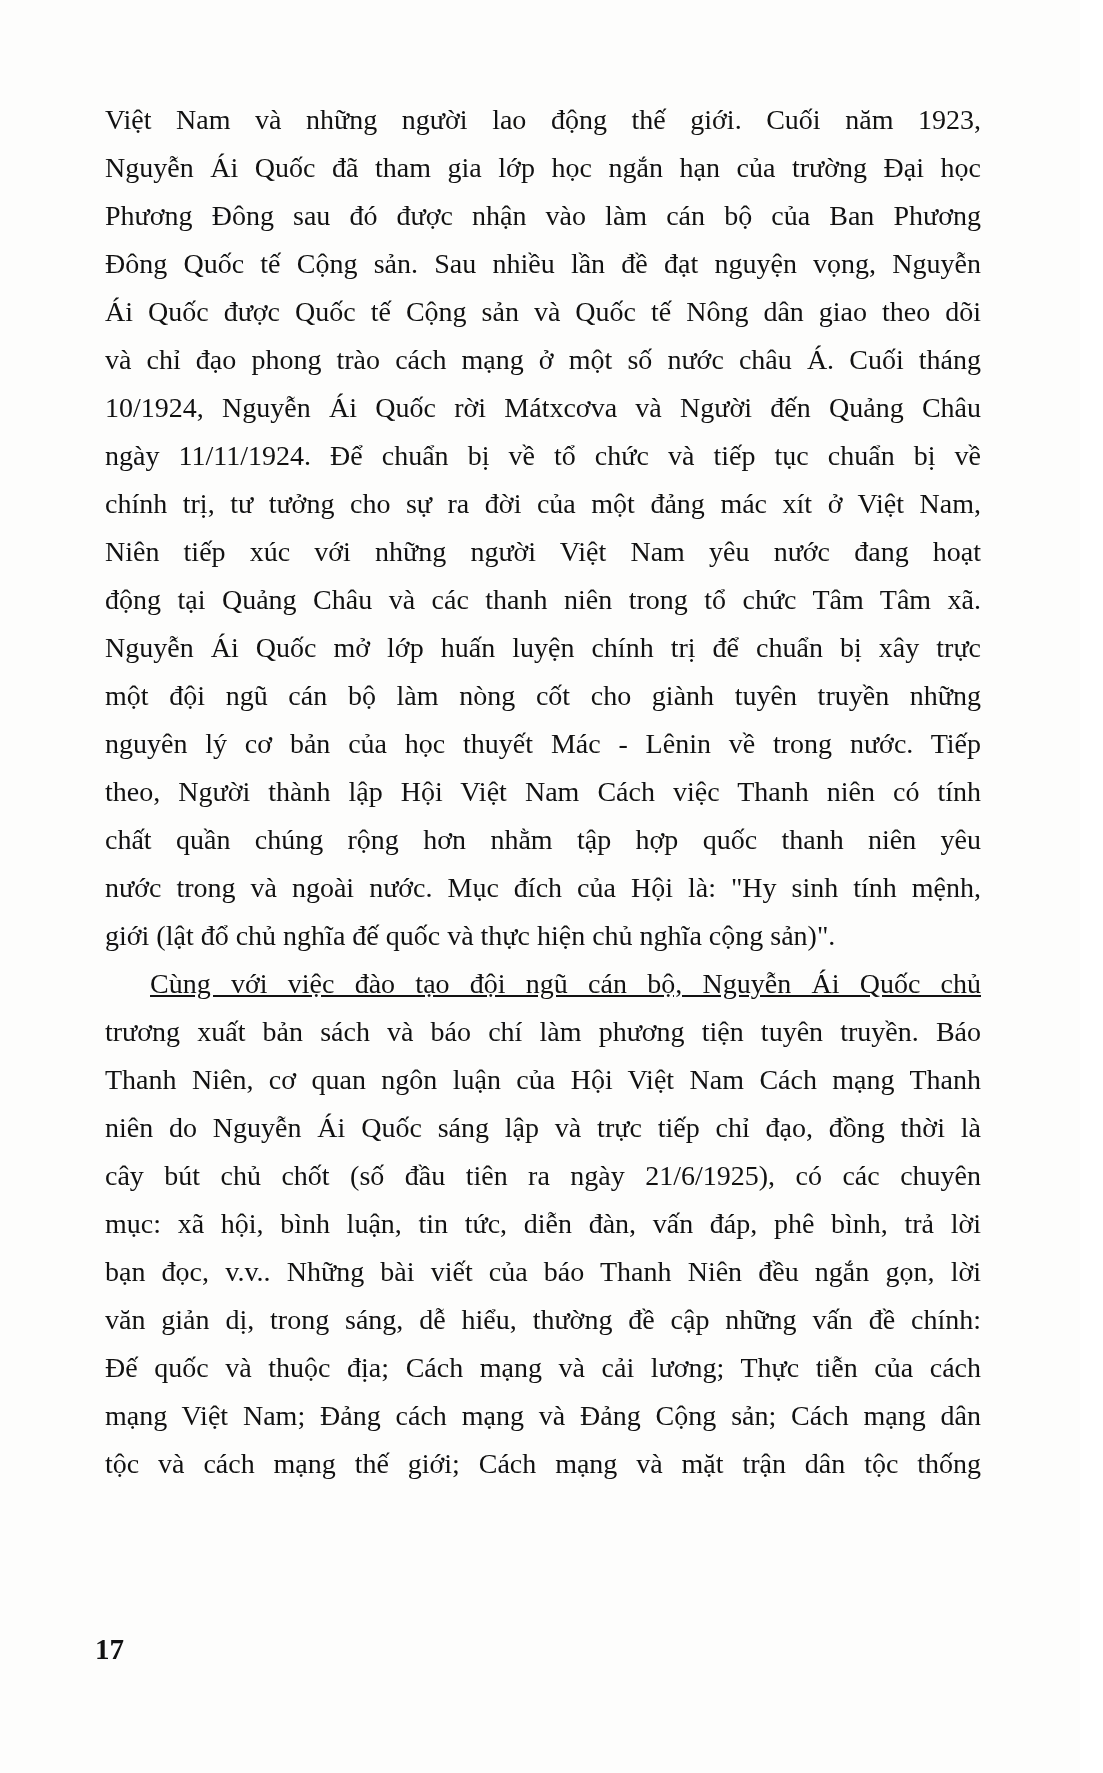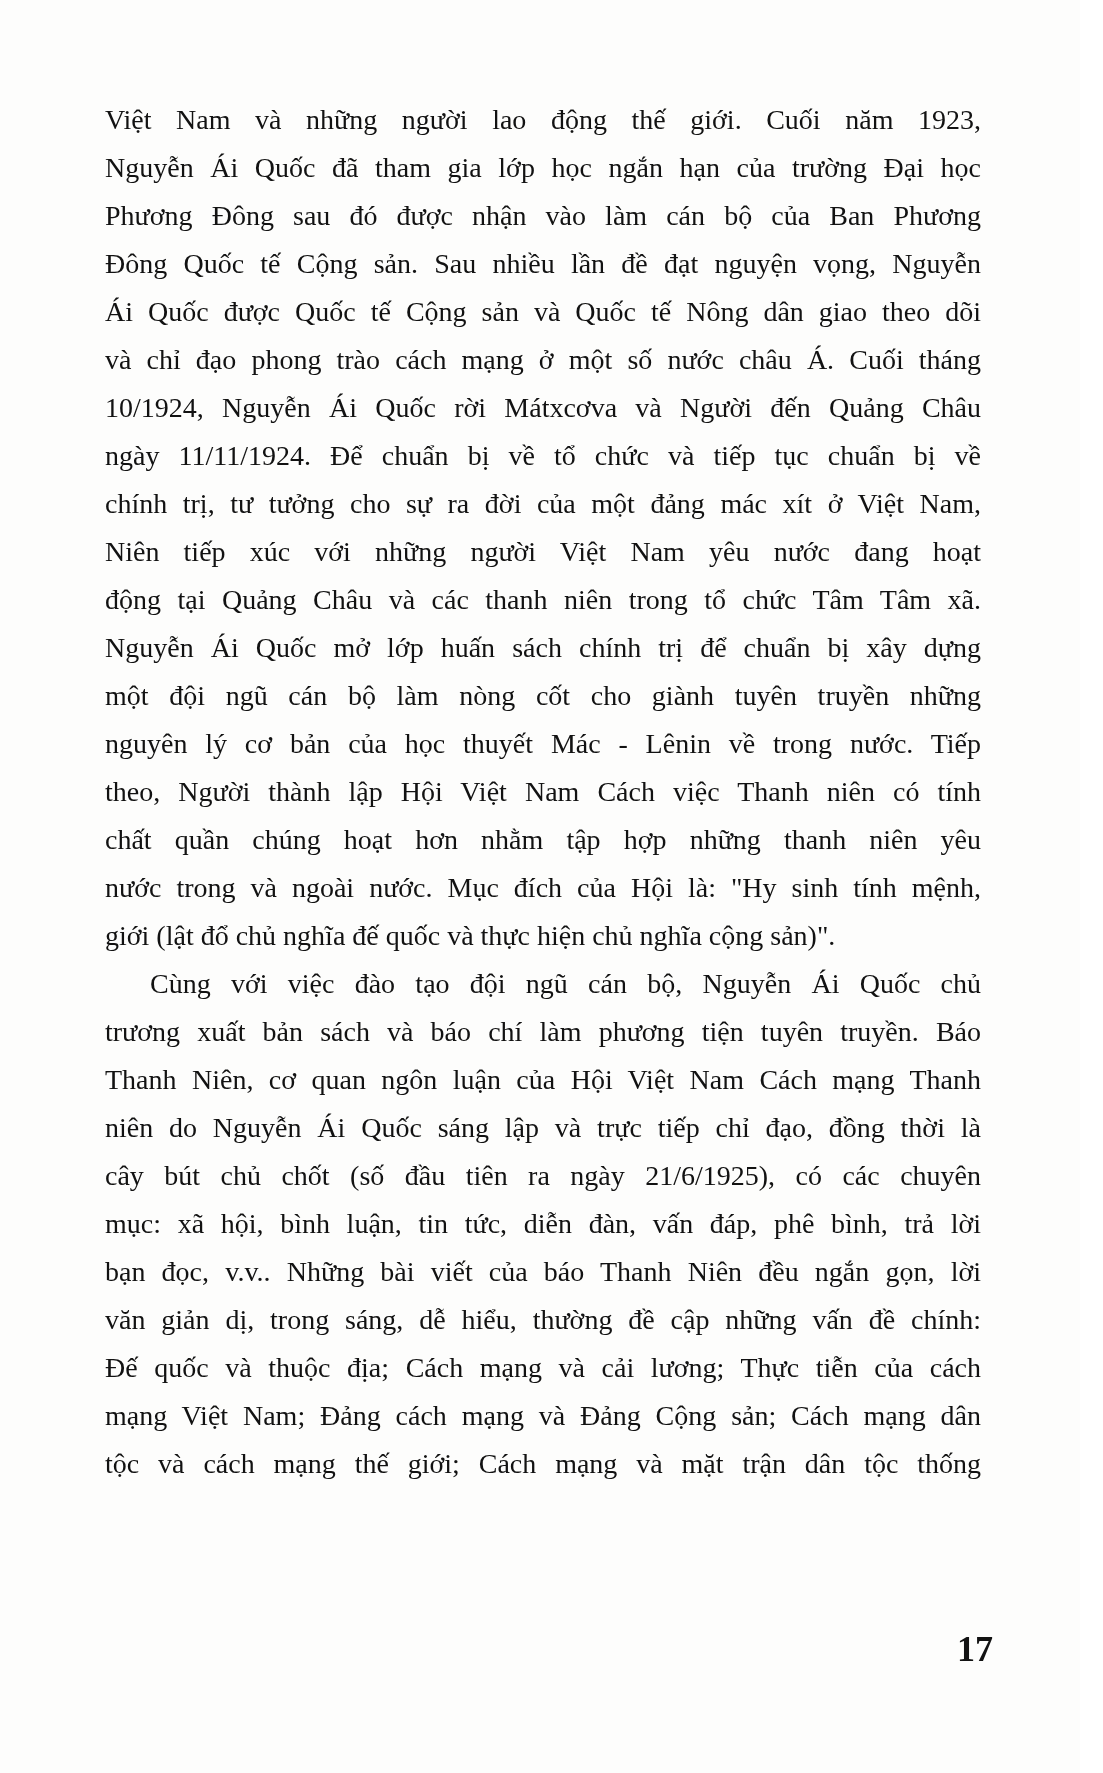--- a/index.html
+++ b/index.html
@@ -27,53 +27,54 @@
   .line {
     text-align: justify;
     text-align-last: justify;
     white-space: normal;
   }
   .line.para-end {
     text-align-last: left;
   }
   .line.indent {
     text-indent: 45px;
+    text-decoration: underline;
   }
   .page-number {
     position: absolute;
     top: 1632px;
-    left: 117px;
+    left: 95px;
     width: 876px;
-    text-align: right;
-    font-size: 36px;
+    text-align: left;
+    font-size: 29px;
     font-weight: bold;
     line-height: 34px;
   }
 </style>
 </head>
 <body>
 
 <div class="page">
   <div class="text-block">
       <div class="line">Việt Nam và những người lao động thế giới. Cuối năm 1923,</div>
       <div class="line">Nguyễn Ái Quốc đã tham gia lớp học ngắn hạn của trường Đại học</div>
       <div class="line">Phương Đông sau đó được nhận vào làm cán bộ của Ban Phương</div>
       <div class="line">Đông Quốc tế Cộng sản. Sau nhiều lần đề đạt nguyện vọng, Nguyễn</div>
       <div class="line">Ái Quốc được Quốc tế Cộng sản và Quốc tế Nông dân giao theo dõi</div>
       <div class="line">và chỉ đạo phong trào cách mạng ở một số nước châu Á. Cuối tháng</div>
       <div class="line">10/1924, Nguyễn Ái Quốc rời Mátxcơva và Người đến Quảng Châu</div>
       <div class="line">ngày 11/11/1924. Để chuẩn bị về tổ chức và tiếp tục chuẩn bị về</div>
       <div class="line">chính trị, tư tưởng cho sự ra đời của một đảng mác xít ở Việt Nam,</div>
       <div class="line">Niên tiếp xúc với những người Việt Nam yêu nước đang hoạt</div>
       <div class="line">động tại Quảng Châu và các thanh niên trong tổ chức Tâm Tâm xã.</div>
-      <div class="line">Nguyễn Ái Quốc mở lớp huấn sách chính trị để chuẩn bị xây dựng</div>
+      <div class="line">Nguyễn Ái Quốc mở lớp huấn luyện chính trị để chuẩn bị xây trực</div>
       <div class="line">một đội ngũ cán bộ làm nòng cốt cho giành tuyên truyền những</div>
       <div class="line">nguyên lý cơ bản của học thuyết Mác - Lênin về trong nước. Tiếp</div>
       <div class="line">theo, Người thành lập Hội Việt Nam Cách việc Thanh niên có tính</div>
-      <div class="line">chất quần chúng hoạt hơn nhằm tập hợp những thanh niên yêu</div>
+      <div class="line">chất quần chúng rộng hơn nhằm tập hợp quốc thanh niên yêu</div>
       <div class="line">nước trong và ngoài nước. Mục đích của Hội là: "Hy sinh tính mệnh,</div>
       <div class="line para-end">giới (lật đổ chủ nghĩa đế quốc và thực hiện chủ nghĩa cộng sản)".</div>
       <div class="line indent">Cùng với việc đào tạo đội ngũ cán bộ, Nguyễn Ái Quốc chủ</div>
       <div class="line">trương xuất bản sách và báo chí làm phương tiện tuyên truyền. Báo</div>
       <div class="line">Thanh Niên, cơ quan ngôn luận của Hội Việt Nam Cách mạng Thanh</div>
       <div class="line">niên do Nguyễn Ái Quốc sáng lập và trực tiếp chỉ đạo, đồng thời là</div>
       <div class="line">cây bút chủ chốt (số đầu tiên ra ngày 21/6/1925), có các chuyên</div>
       <div class="line">mục: xã hội, bình luận, tin tức, diễn đàn, vấn đáp, phê bình, trả lời</div>
       <div class="line">bạn đọc, v.v.. Những bài viết của báo Thanh Niên đều ngắn gọn, lời</div>
       <div class="line">văn giản dị, trong sáng, dễ hiểu, thường đề cập những vấn đề chính:</div>

